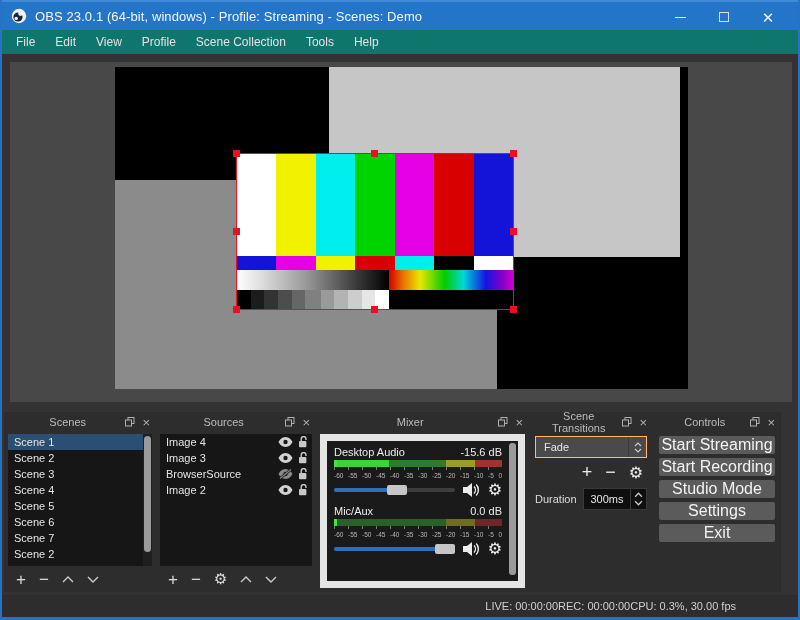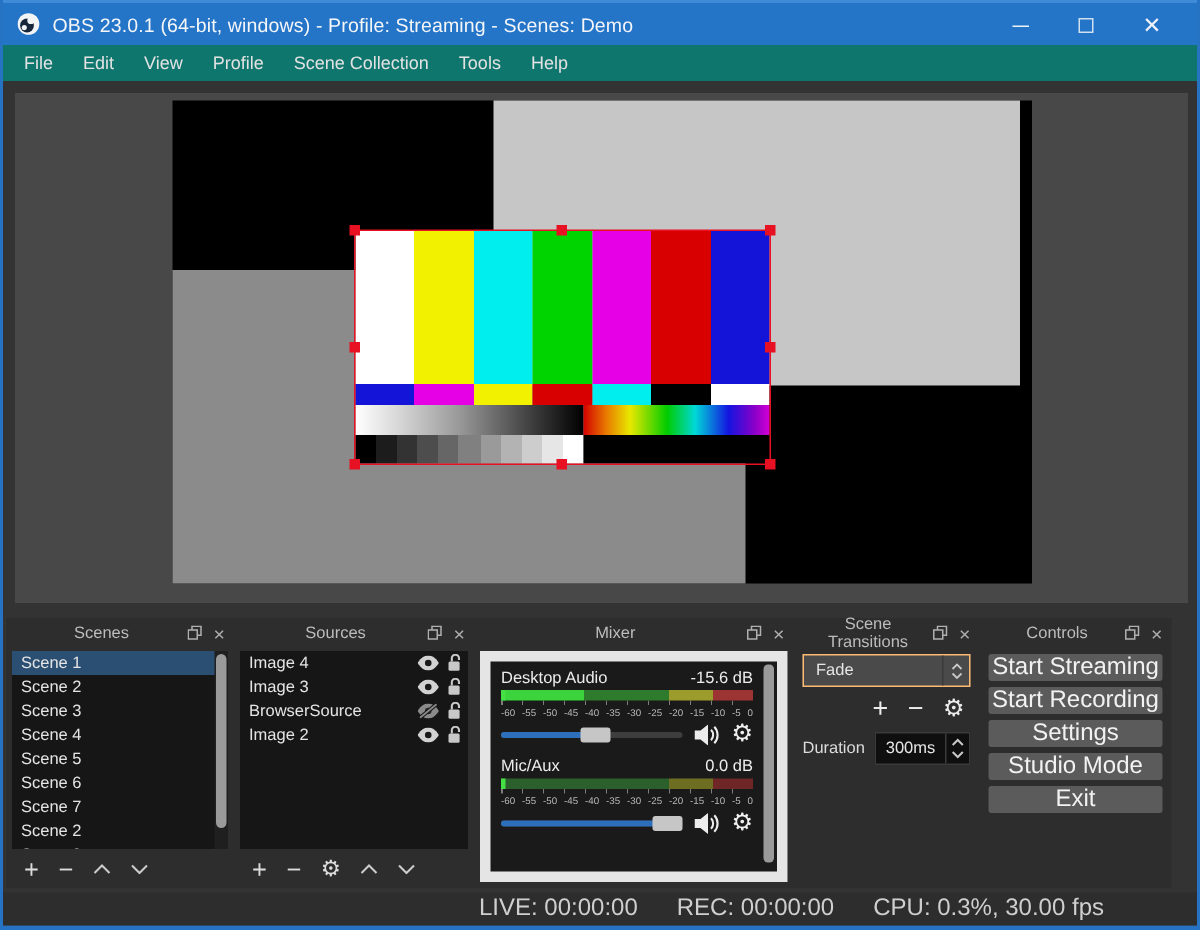--- a/index.html
+++ b/index.html
@@ -105,21 +105,21 @@
   .spin .val { flex:1; line-height:20px; text-align:center; color:#e6e6e6; }
   .spin .arrows { width:16px; display:flex; flex-direction:column; align-items:center; justify-content:center; gap:2px; border-left:1px solid #3a3a3a; }
 
   
   .ctrlbody { position:absolute; left:6px; right:6px; top:24px; }
   .ctrl-btn { display:block; width:100%; height:18px; margin-bottom:4px; background:#5b5b5b; border:none; border-radius:2px;
               color:#f2f2f2; font-size:16px; font-family:inherit; }
 
   
   .statusbar { position:absolute; left:0; right:0; bottom:0; height:22px; display:flex; align-items:center;
-               justify-content:flex-end; gap:26px; padding-right:62px; color:#cfcfcf; font-size:16px; background:#2d2d2d; }
+               justify-content:flex-end; padding-right:62px; color:#cfcfcf; font-size:11px; background:#2d2d2d; }
 </style>
 </head>
 <body>
 
 <div class="frame">
 <div class="window">
 
   <div class="titlebar">
     <svg class="logo" viewBox="0 0 16 16">
       <circle cx="8" cy="8" r="7.2" fill="#f2f4f6"></circle>
@@ -458,22 +458,22 @@
                 <rect x="3" y="0.5" width="6" height="6" fill="none" stroke="#b0b0b0"></rect>
                 <rect x="0.5" y="3" width="6" height="6" fill="#2d2d2d" stroke="#b0b0b0"></rect>
               </svg>
           <span class="x">×</span>
         </span>
       </header>
       <div class="ctrlbody">
 
       <button class="ctrl-btn">Start Streaming</button>
             <button class="ctrl-btn">Start Recording</button>
+            <button class="ctrl-btn">Studio Mode</button>
             <button class="ctrl-btn">Settings</button>
-            <button class="ctrl-btn">Studio Mode</button>
             <button class="ctrl-btn">Exit</button>
           </div>
     </section>
 
   </div>
 
   <div class="statusbar">
     <span>LIVE: 00:00:00</span>
     <span>REC: 00:00:00</span>
     <span>CPU: 0.3%, 30.00 fps</span>

